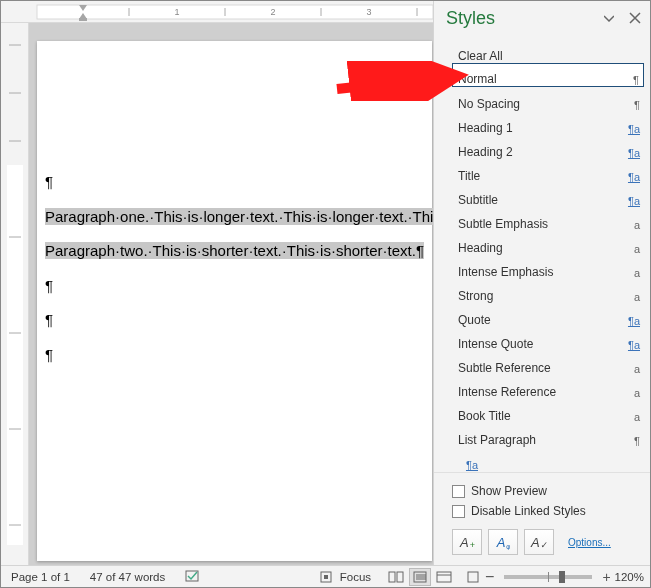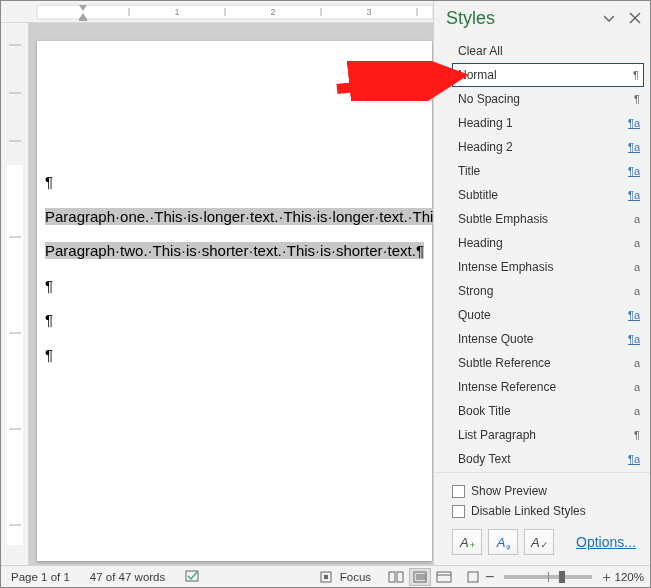--- a/index.html
+++ b/index.html
@@ -21,38 +21,38 @@
   .pilcrow { font-family: Arial; }
   .sel { background: #c7c7c7; display: inline; }
 
   
   .styles-pane { position: absolute; left: 432px; top: 0; right: 0; bottom: 22px; background: #f3f3f3; border-left: 1px solid #d4d4d4; display: flex; flex-direction: column; }
   .sp-header { display: flex; align-items: center; height: 34px; padding-left: 12px; color: #257a3e; font-size: 18px; font-weight: 400; }
   .sp-header .spacer { flex: 1; }
   .sp-header .hbtn { width: 22px; height: 22px; display: flex; align-items: center; justify-content: center; color: #666; margin-right: 4px; cursor: pointer; }
   .sp-list { flex: 1; padding: 4px 6px 0 18px; overflow: hidden; }
   .style-item {
-    display: flex; align-items: center; height: 24px; padding-left: 6px; padding-right: 4px;
+    display: flex; align-items: flex-end; height: 24px; padding-left: 6px; padding-right: 4px;
     cursor: pointer; font-size: 12px; color: #333;
   }
   .style-item .lbl { flex: 1; }
   .style-item .glyph { width: 20px; text-align: right; color: #666; font-size: 11px; }
   .style-item .glyph.underline { text-decoration: underline; color: #3b73b9; }
   .style-item.selected {
     border: 1px solid #1f4e79; background: #fff; height: 24px; padding-left: 5px;
   }
   .sp-bottom {
     padding: 8px 8px 10px 18px; border-top: 1px solid #e0e0e0;
   }
   .chk-row { display: flex; align-items: center; font-size: 12px; color: #333; height: 20px; }
   .chk { width: 13px; height: 13px; border: 1px solid #888; margin-right: 6px; background: #fff; }
   .sp-buttons { display: flex; gap: 6px; margin-top: 8px; align-items: center; }
   .icon-btn { width: 30px; height: 26px; border: 1px solid #c5c5c5; background: linear-gradient(#fff,#f4f4f4); display: flex; align-items: center; justify-content: center; font-size: 13px; font-style: italic; color: #444; cursor: pointer; }
   .icon-btn sub { font-size: 9px; font-style: normal; position: relative; top: 3px; left: 1px; }
-  .options-link { color: #1a6fba; text-decoration: underline; font-size: 14px; cursor: pointer; margin-left: 16px; }
+  .options-link { color: #1a6fba; text-decoration: underline; font-size: 10px; cursor: pointer; margin-left: 8px; }
 
   
   .status-bar { position: absolute; left: 0; bottom: 0; right: 0; height: 22px; background: #f3f3f3; border-top: 1px solid #d4d4d4; display: flex; align-items: center; font-size: 11.5px; color: #3a3a3a; }
   .status-bar .sec { padding: 0 10px; display: flex; align-items: center; height: 100%; gap: 6px; }
   .status-bar .divider { flex: 1; }
   .sb-icon { display: inline-flex; align-items: center; justify-content: center; width: 16px; height: 16px; color: #555; }
   .view-btn { width: 22px; height: 18px; display: flex; align-items: center; justify-content: center; color: #555; cursor: pointer; }
   .view-btn.active { background: #e0e0e0; border: 1px solid #bbb; }
   .zoom-track { position: relative; width: 88px; height: 4px; background: #bbb; margin: 0 6px; }
   .zoom-thumb { position: absolute; top: -4px; width: 6px; height: 12px; background: #666; }
@@ -205,21 +205,20 @@
       </div>
       <div class="style-item">
         <span class="lbl">Book Title</span>
         <span class="glyph">a</span>
       </div>
       <div class="style-item">
         <span class="lbl">List Paragraph</span>
         <span class="glyph">¶</span>
       </div>
       <div class="style-item">
-        <span class="lbl">Body Text</span>
         <span class="glyph underline">¶a</span>
       </div>
     </div>
 
   <div class="sp-bottom">
     <div class="chk-row">
       <span class="chk"></span>
       <span>Show Preview</span>
     </div>
     <div class="chk-row">

